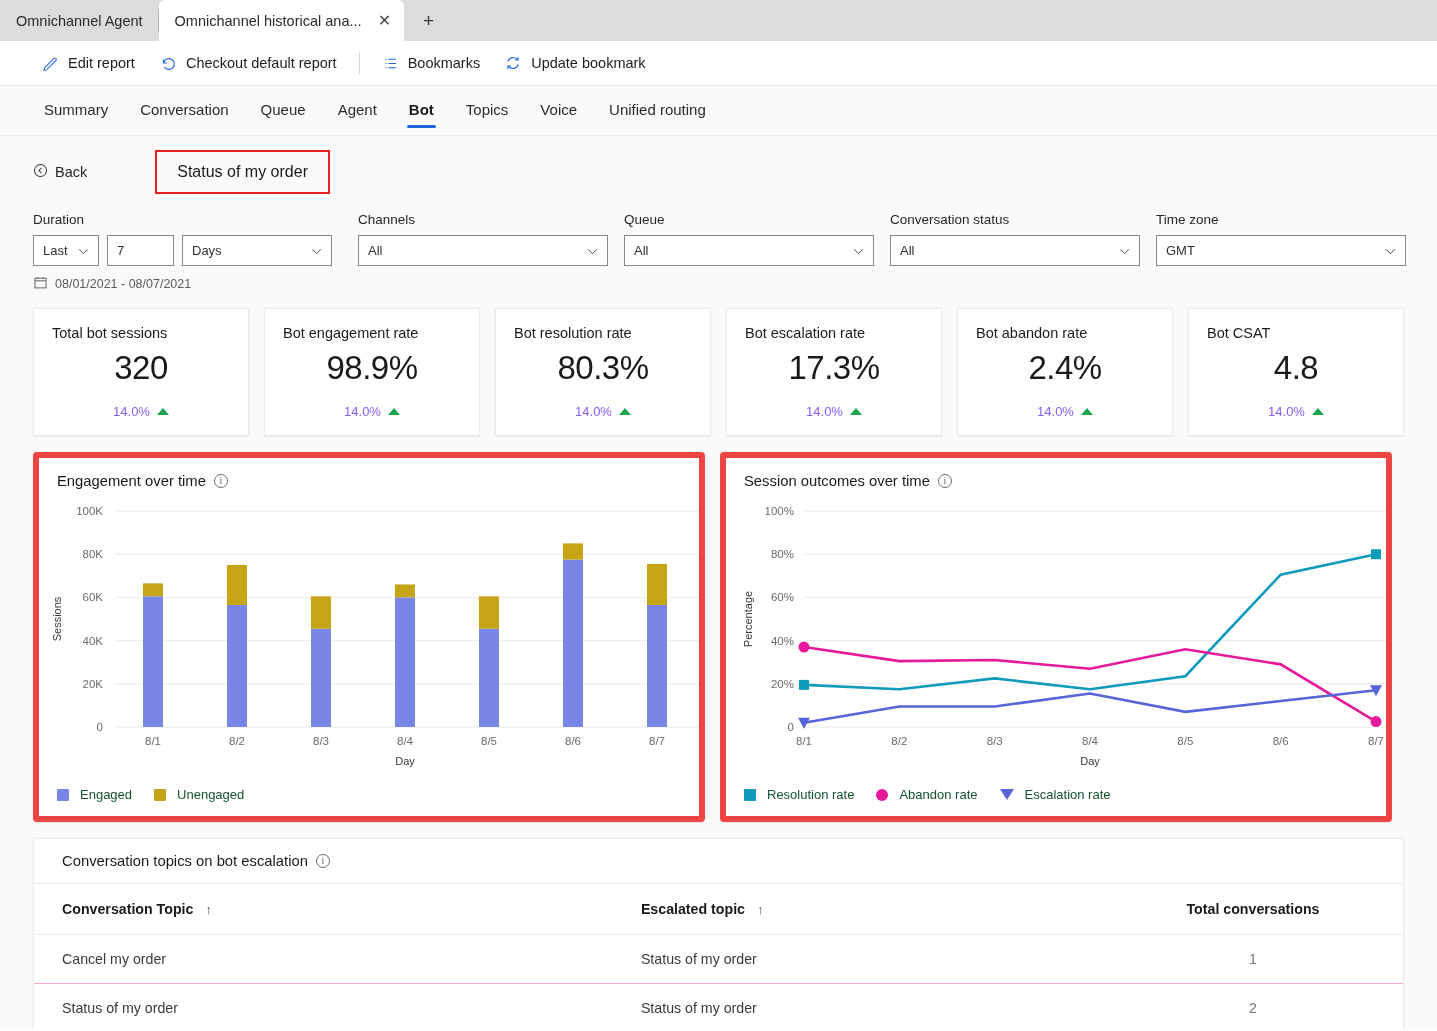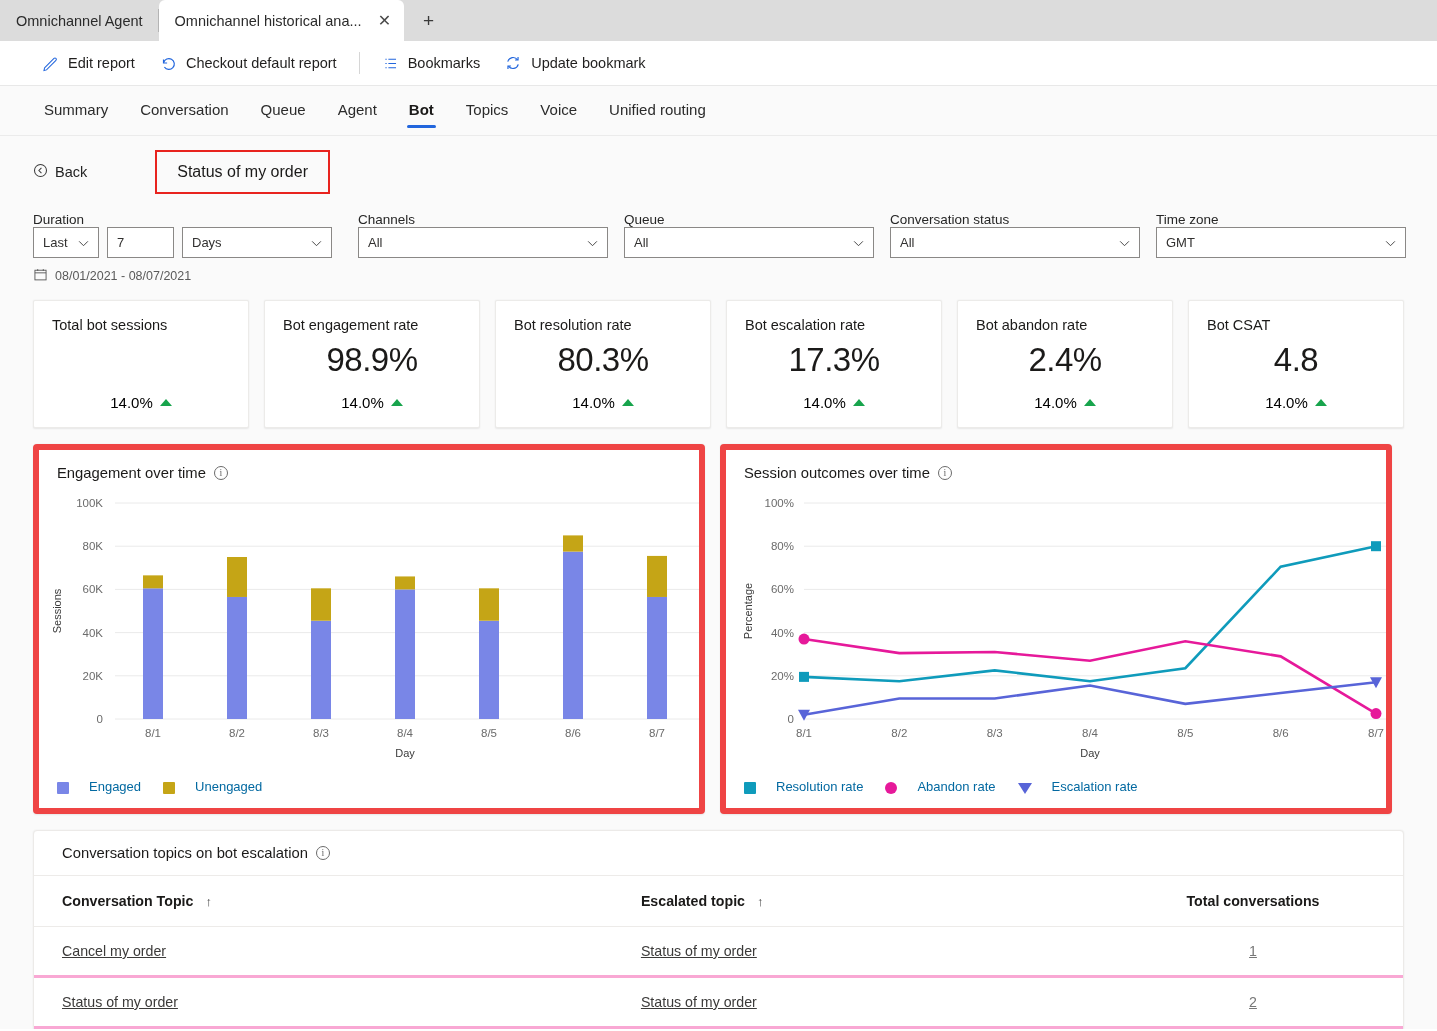--- a/index.html
+++ b/index.html
@@ -129,21 +129,21 @@
   }
 
   
   .filters {
     display: flex;
     padding: 14px 0 0 33px;
     gap: 0;
     align-items: flex-end;
   }
   .fgroup { display: flex; flex-direction: column; }
-  .flabel { font-size: 13.5px; color: #262626; margin-bottom: 0; }
+  .flabel { font-size: 13.5px; color: #262626; margin-bottom: 8px; }
   .fcontrols { display: flex; gap: 8px; }
   .ctl {
     height: 31px;
     border: 1px solid #8a8886;
     background: #ffffff;
     display: flex;
     align-items: center;
     padding: 0 9px;
     font-size: 13px;
     color: #323130;
@@ -179,22 +179,22 @@
     font-size: 33px;
     font-weight: 400;
     color: #1b1a19;
     text-align: center;
     margin-top: 8px;
     letter-spacing: -0.5px;
   }
   .kpi-delta {
     margin-top: auto;
     text-align: center;
-    font-size: 15px;
-    color: #000000;
+    font-size: 13px;
+    color: #8b5cf6;
     display: flex; align-items: center; justify-content: center; gap: 7px;
   }
   .uptri {
     width: 0; height: 0;
     border-left: 6px solid transparent;
     border-right: 6px solid transparent;
     border-bottom: 7px solid #17a44c;
   }
 
   
@@ -222,21 +222,21 @@
     font-size: 10px; line-height: 11px;
     text-align: center; color: #6b6b6b;
     font-family: "Liberation Serif", serif;
     cursor: pointer;
   }
   .chartwrap { position: relative; }
   .legend {
     display: flex; gap: 22px; align-items: center;
     padding-left: 18px; margin-top: 4px;
   }
-  .legend-item { display: flex; align-items: flex-end; gap: 20px; font-size: 13px; color: #0369a1; cursor: pointer; }
+  .legend-item { display: flex; align-items: center; gap: 11px; font-size: 13px; color: #14532d; cursor: pointer; }
   .lsw { width: 12px; height: 12px; border-radius: 1px; }
   .lcirc { width: 12px; height: 12px; border-radius: 50%; }
   .ltri { width: 0; height: 0; border-left: 7px solid transparent; border-right: 7px solid transparent; }
 
   
   .tablecard {
     margin: 16px 33px 0 33px;
     background: #ffffff;
     border: 1px solid #eceae8;
     border-radius: 4px;
@@ -250,22 +250,21 @@
     color: #1b1a19;
     padding: 17px 0 17px 28px;
     border-bottom: 1px solid #edebe9;
     border-top: 1px solid #edebe9;
   }
   th .sortarrow { margin-left: 12px; font-size: 13px; color: #444; font-weight: 400; }
   td {
     font-size: 14.2px;
     color: #3b3a39;
     padding: 16px 0 16px 28px;
-    border-bottom: 3px solid #f9a8d4;
-    text-decoration: underline;
+    border-bottom: 1px solid #f9a8d4;
   }
   th.num, td.num { text-align: center; width: 300px; padding-left: 0; }
   td.num { color: #777; }
 </style>
 </head>
 <body>
 
 <div class="tabstrip">
   <div class="tab inactive">
     <span>Omnichannel Agent</span>
@@ -425,20 +424,21 @@
           <path d="M1 5.2h12" stroke="#5a5a5a" stroke-width="1"></path>
           <path d="M4 1.2v2M10 1.2v2" stroke="#5a5a5a" stroke-width="1"></path>
         </svg>
     </span>
     <span>08/01/2021 - 08/07/2021</span>
   </div>
 
   <div class="kpirow">
     <div class="kpi">
       <div class="kpi-title">Total bot sessions</div>
+      <div class="kpi-value">320</div>
       <div class="kpi-delta">
         <span>14.0%</span>
         <span class="uptri"></span>
       </div>
     </div>
     <div class="kpi">
       <div class="kpi-title">Bot engagement rate</div>
       <div class="kpi-value">98.9%</div>
       <div class="kpi-delta">
         <span>14.0%</span>

